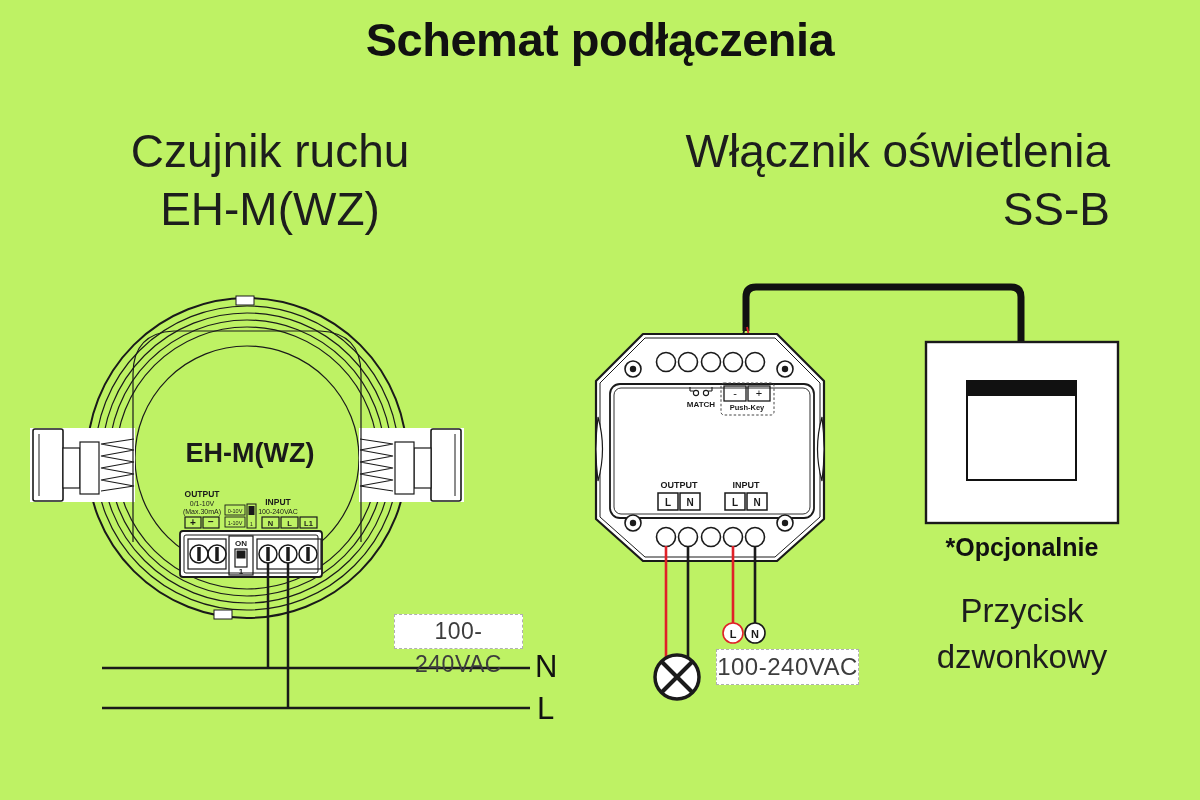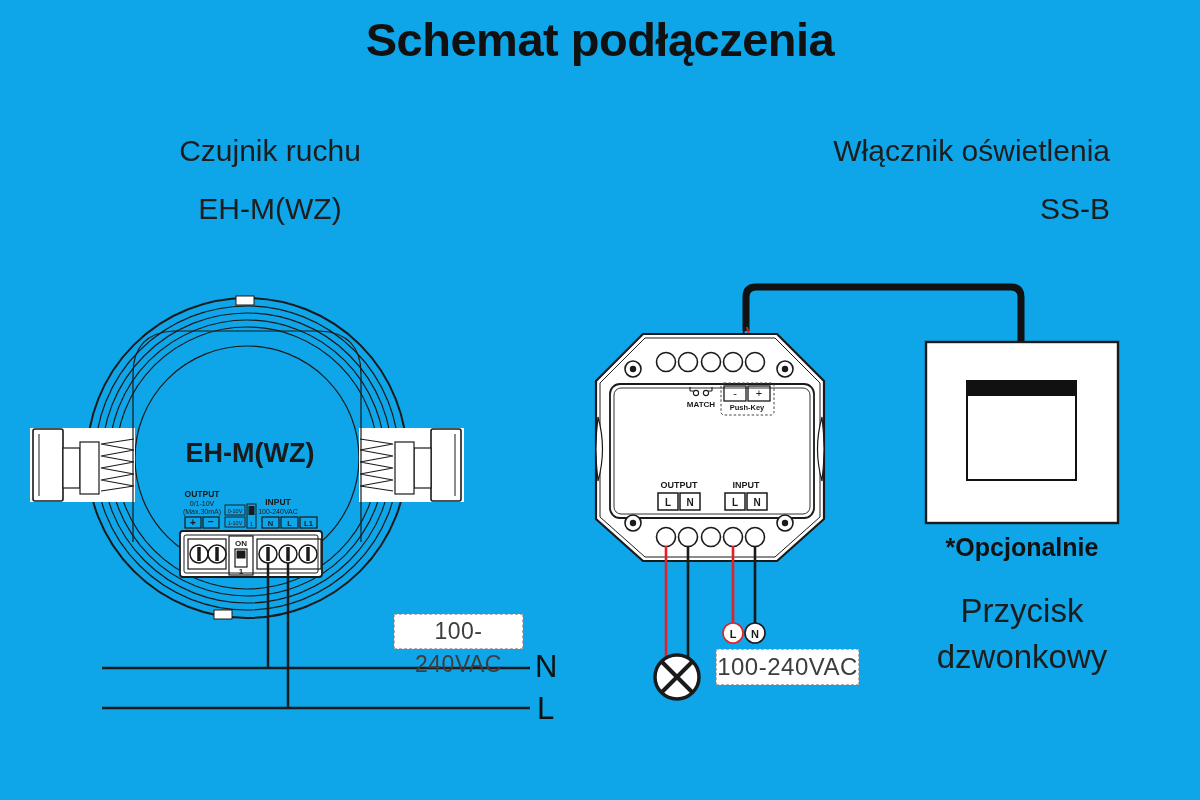--- a/index.html
+++ b/index.html
@@ -1,21 +1,21 @@
 <!DOCTYPE html>
 <html><head>
 <meta charset="utf-8">
 <style>
   html,body{margin:0;padding:0;background:#ffffff;}
-  #stage{position:relative;width:1200px;height:800px;background:#0ea5e9;overflow:hidden;
+  #stage{position:relative;width:1200px;height:800px;background:#bef264;overflow:hidden;
          font-family:"Liberation Sans",sans-serif;color:#111;}
   .abs{position:absolute;}
   #title{top:12px;left:0;width:1200px;text-align:center;font-size:47px;font-weight:700;
          letter-spacing:-0.5px;color:#111;}
-  .colhead{font-size:30px;font-weight:300;color:#1d1d1d;text-align:center;line-height:58px;}
+  .colhead{font-size:46px;font-weight:300;color:#1d1d1d;text-align:center;line-height:58px;}
   #lefthead{top:122px;left:45px;width:450px;}
   #righthead{top:122px;left:650px;width:460px;text-align:right;}
   .vbox{border:1px dashed #b0b0b0;color:#3d3d3d;text-align:center;letter-spacing:0.5px;
         background:#fff;}
   #vbox-left{top:614px;left:394px;width:127px;height:33px;font-size:23px;line-height:33px;}
   #vbox-right{top:649px;left:716px;width:141px;height:34px;font-size:24px;line-height:34px;}
   .linelabel{font-size:31px;font-weight:400;color:#111;}
   #lbl-n{top:649px;left:535px;}
   #lbl-l{top:691px;left:537px;}
   #optional{top:533px;left:922px;width:200px;text-align:center;font-size:25px;font-weight:700;}

